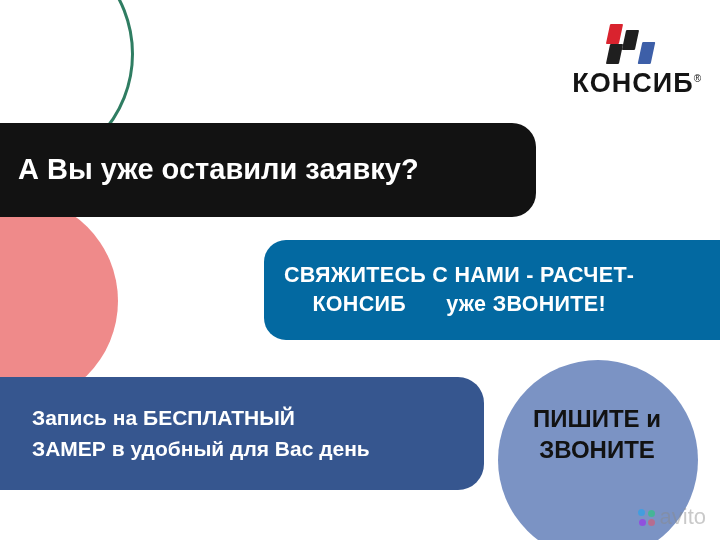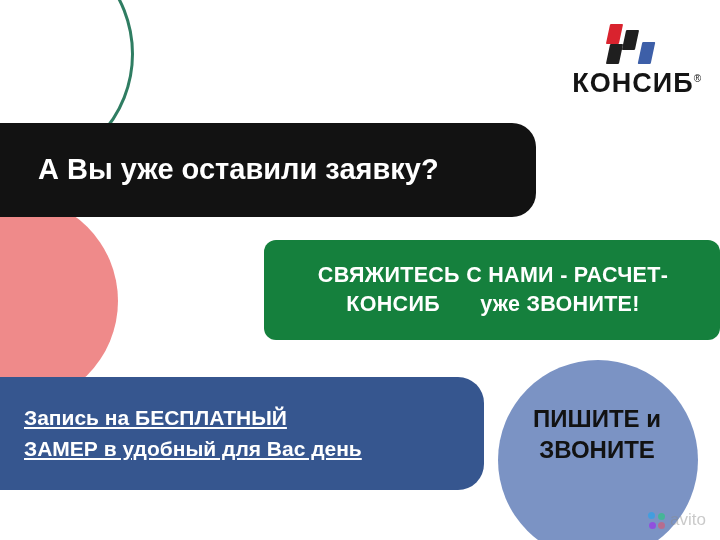--- a/index.html
+++ b/index.html
@@ -92,62 +92,59 @@
   }
 
   #banner-black {
     left: 0;
     top: 123px;
     width: 536px;
     height: 94px;
     background: #121212;
     border-top-right-radius: 24px;
     border-bottom-right-radius: 24px;
-    padding-left: 38px;
+    padding-left: 18px;
   }
   #banner-black .txt {
     font-size: 29px;
     font-weight: bold;
     line-height: 1.1;
   }
 
   #banner-red {
     left: 264px;
     top: 240px;
     width: 456px;
     height: 100px;
-    background: #15803d;
+    background: #0369a1;
     border-top-left-radius: 22px;
     border-bottom-left-radius: 22px;
     padding: 0 18px 0 20px;
-    justify-content: center;
     text-align: center;
-    border-radius: 12px;
   }
   #banner-red .txt {
     font-size: 21.5px;
     font-weight: bold;
     line-height: 1.35;
     letter-spacing: 0.3px;
   }
   #banner-red .soft {
     font-weight: bold;
     margin-left: 34px;
   }
 
   #banner-blue {
     left: 0;
     top: 377px;
     width: 484px;
     height: 113px;
     background: #36568f;
     border-top-right-radius: 26px;
     border-bottom-right-radius: 26px;
-    padding-left: 24px;
-    text-decoration: underline;
+    padding-left: 32px;
   }
   #banner-blue .txt {
     font-size: 21px;
     font-weight: bold;
     line-height: 1.45;
   }
 
   
   #call-text {
     position: absolute;
@@ -181,21 +178,21 @@
     width: 7px;
     height: 7px;
     border-radius: 50%;
     display: block;
   }
   #watermark-dots i:nth-child(1) { left: 0;  top: 0;  background: #0af; }
   #watermark-dots i:nth-child(2) { left: 10px; top: 1px; background: #04e061; }
   #watermark-dots i:nth-child(3) { left: 1px; top: 10px; background: #a0f; }
   #watermark-dots i:nth-child(4) { left: 10px; top: 10px; background: #ff4053; }
   #watermark-label {
-    font-size: 17px;
+    font-size: 22px;
     color: #8a8a8a;
     font-weight: normal;
   }
 </style>
 </head>
 <body>
 
 <div id="canvas">
 
   <div class="circle" id="circle-green-outline"></div>

